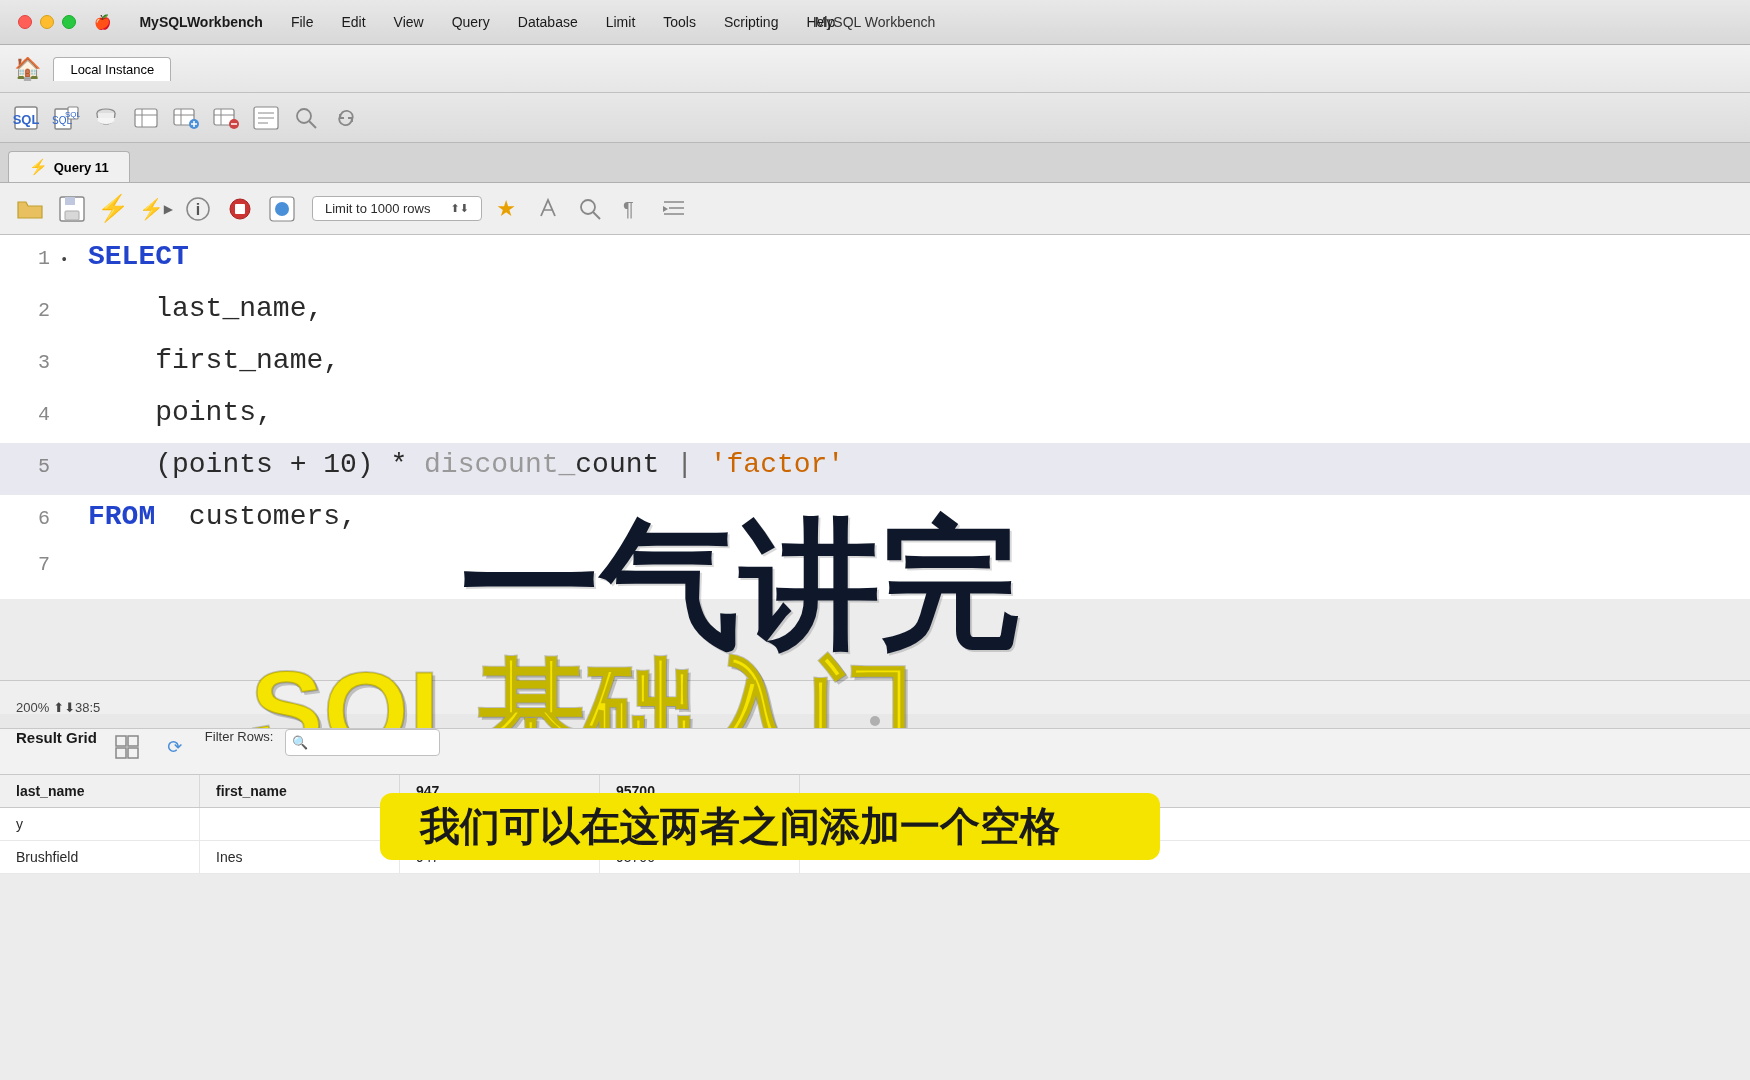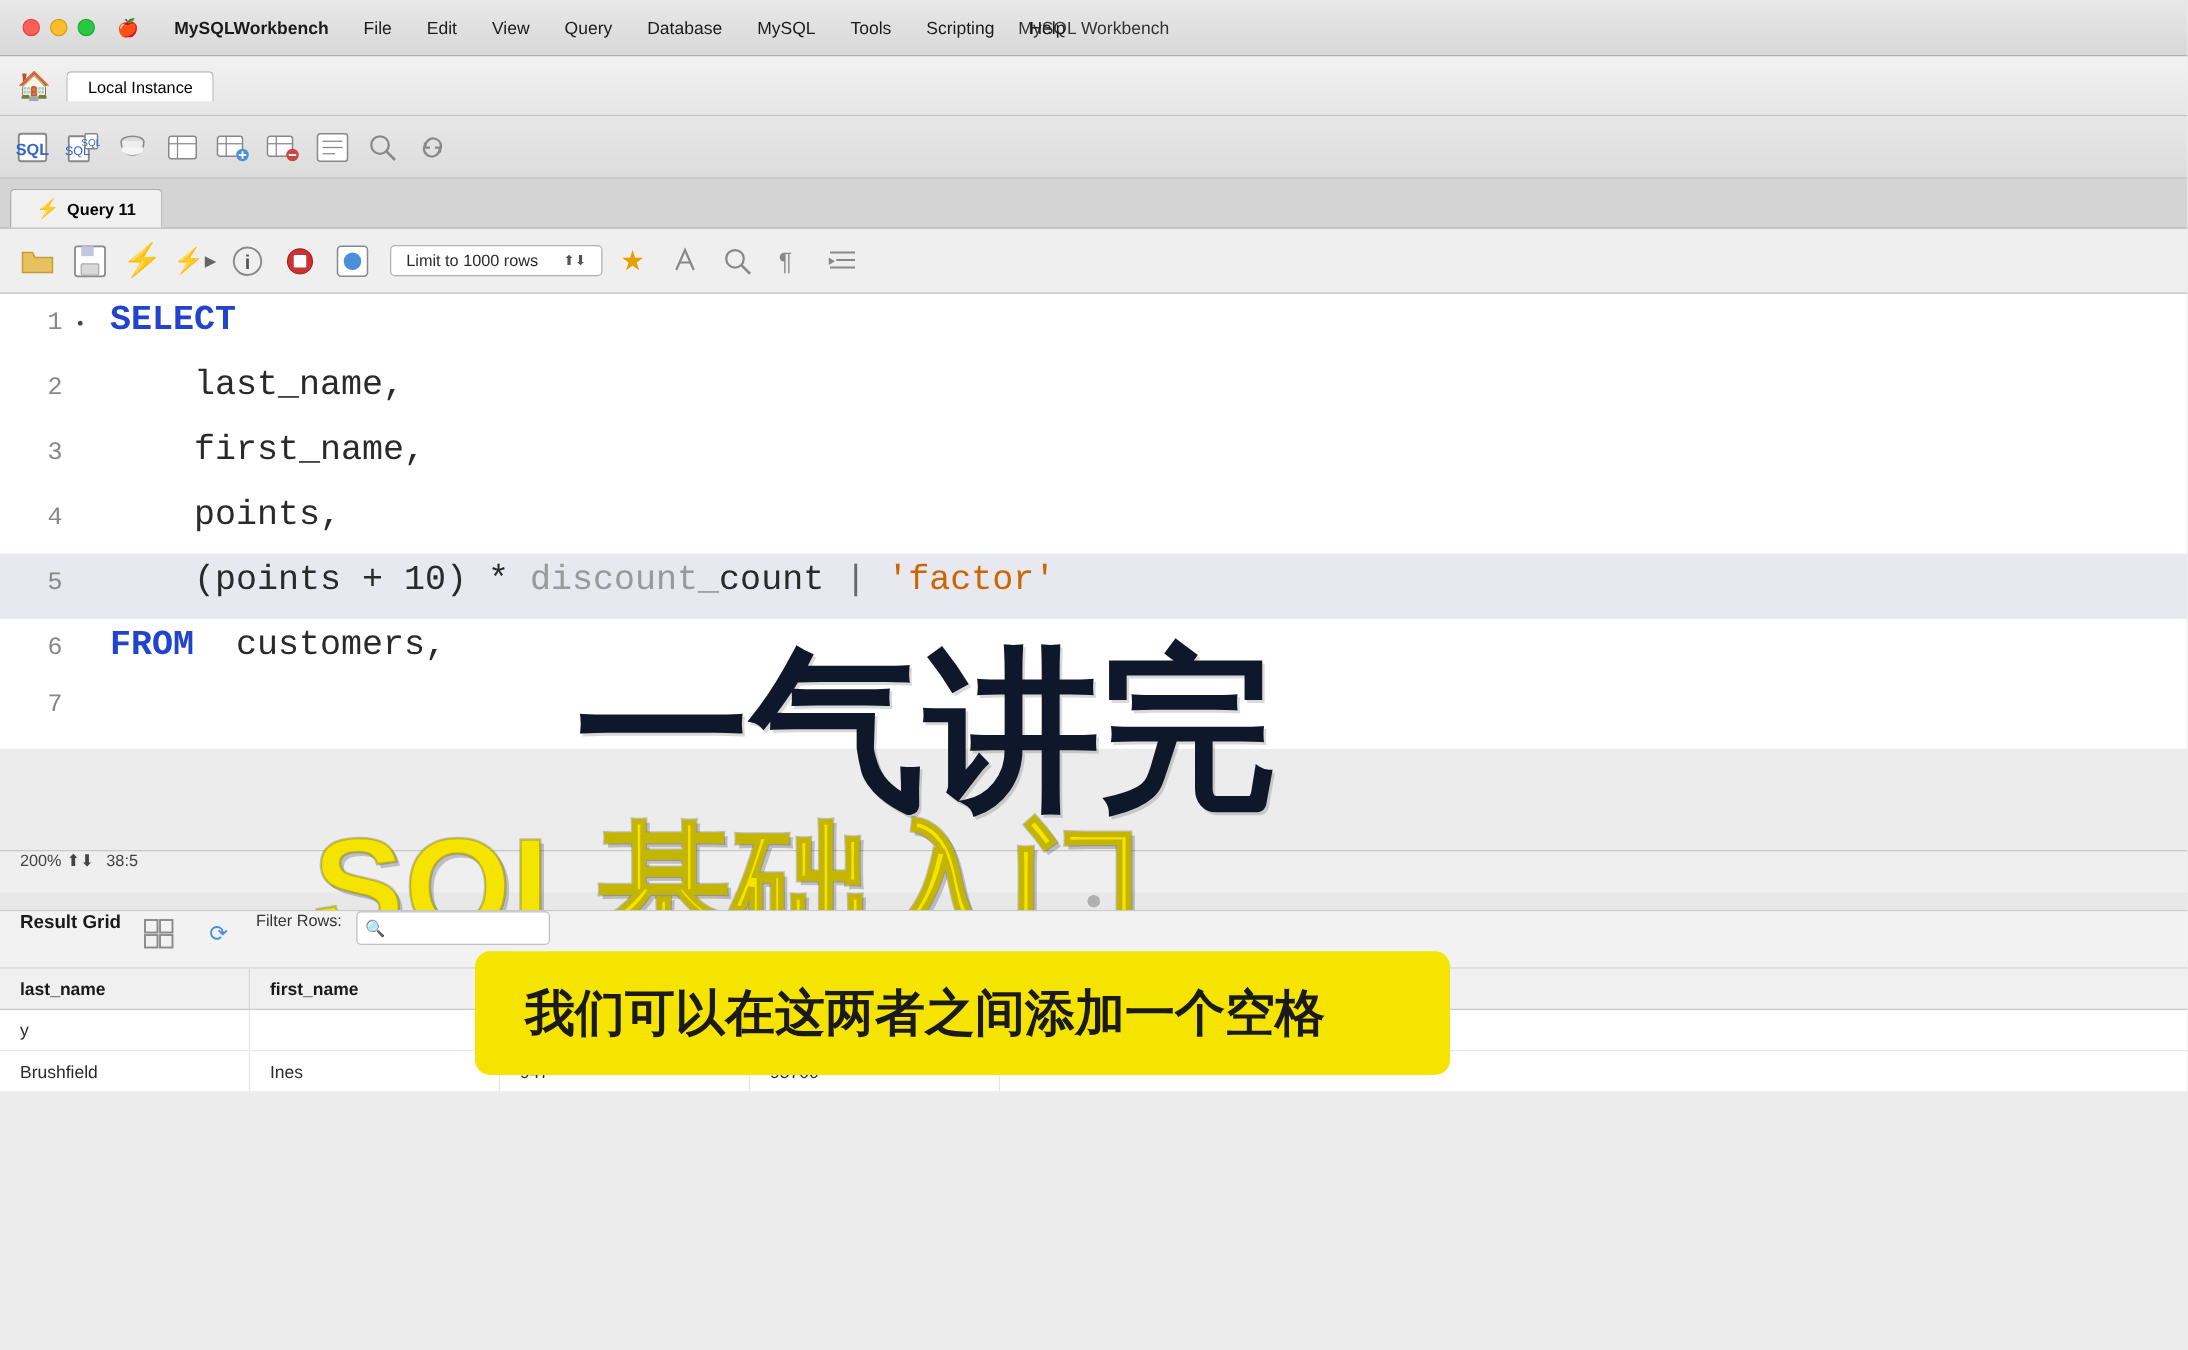--- a/index.html
+++ b/index.html
@@ -205,23 +205,22 @@
     .kw-string { color: #cc6600; }
     .kw-comment { color: #999; }
 
     
     .status-bar {
       height: 36px;
       background: #efefef;
       border-top: 1px solid #c8c8c8;
       border-bottom: 1px solid #c8c8c8;
       display: flex;
-      align-items: flex-start;
+      align-items: flex-end;
       padding: 0 16px;
-      gap: 10px;
       font-size: 13px;
       color: #444;
     }
     .zoom-control {
       display: flex;
       align-items: center;
       gap: 4px;
     }
 
     
@@ -310,21 +309,21 @@
     }
 
     
     .subtitle-banner {
       position: absolute;
       bottom: 220px;
       left: 380px;
       right: 0;
       background: #f5e300;
       border-radius: 12px;
-      padding: 22px 40px;
+      padding: 6px 40px;
       font-size: 40px;
       font-weight: 700;
       color: #1a1a1a;
       z-index: 20;
       width: 780px;
     }
 
     .main-content {
       display: flex;
       flex-direction: column;
@@ -351,21 +350,21 @@
     <div class="tl tl-green"></div>
   </div>
   <div class="menu-bar">
     <div class="menu-item">🍎</div>
     <div class="menu-item app-name">MySQLWorkbench</div>
     <div class="menu-item">File</div>
     <div class="menu-item">Edit</div>
     <div class="menu-item">View</div>
     <div class="menu-item">Query</div>
     <div class="menu-item">Database</div>
-    <div class="menu-item">MySQL</div>
+    <div class="menu-item">Limit</div>
     <div class="menu-item">Tools</div>
     <div class="menu-item">Scripting</div>
     <div class="menu-item">Help</div>
   </div>
   <div class="window-title">MySQL Workbench</div>
 </div>
 
 <div class="nav-bar">
   <span class="nav-home">🏠</span>
   <div class="nav-tab">Local Instance</div>

